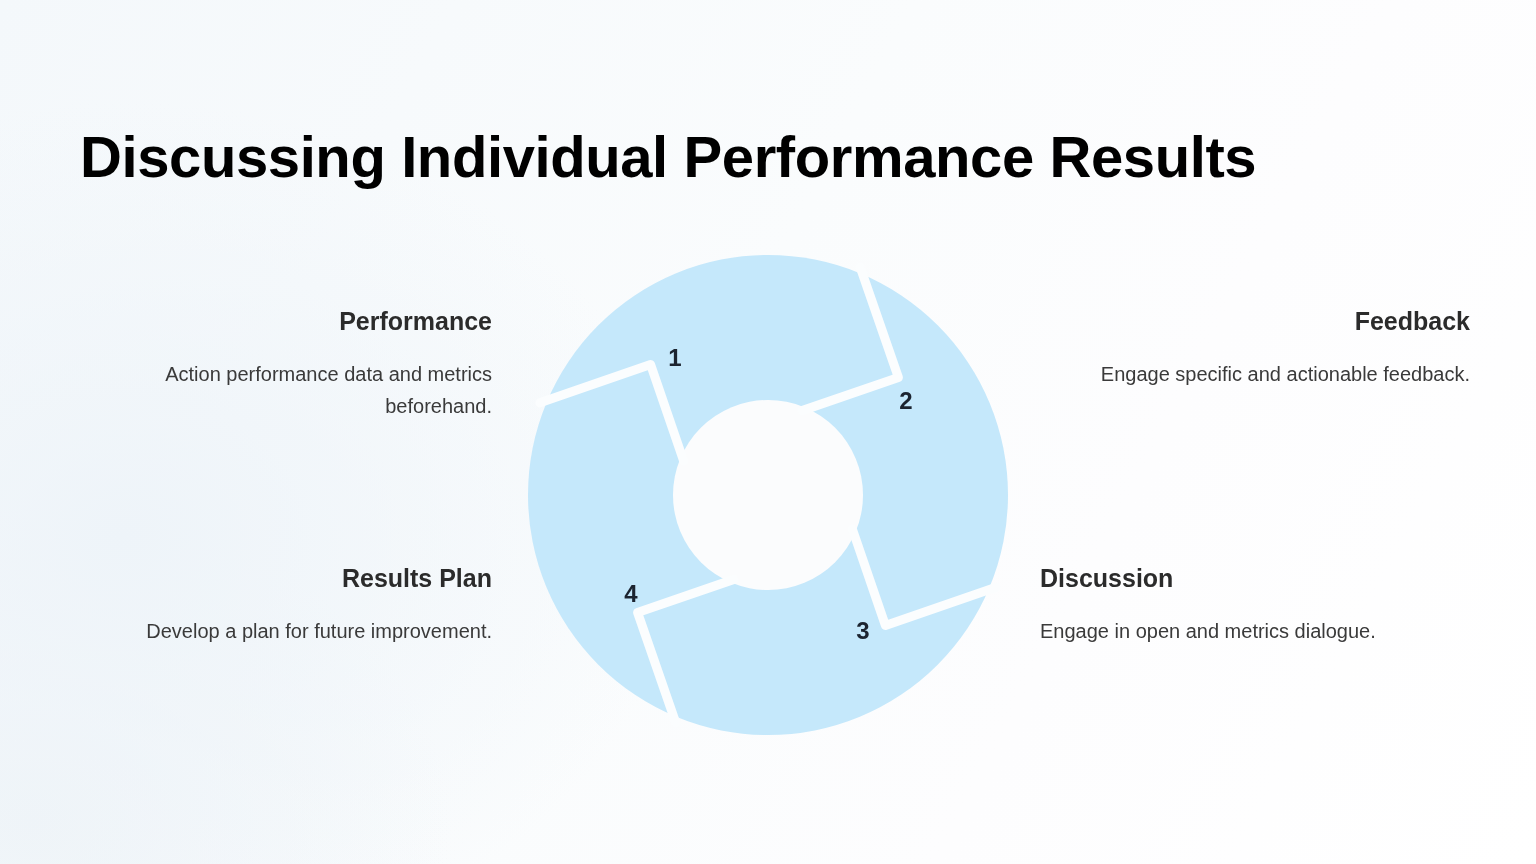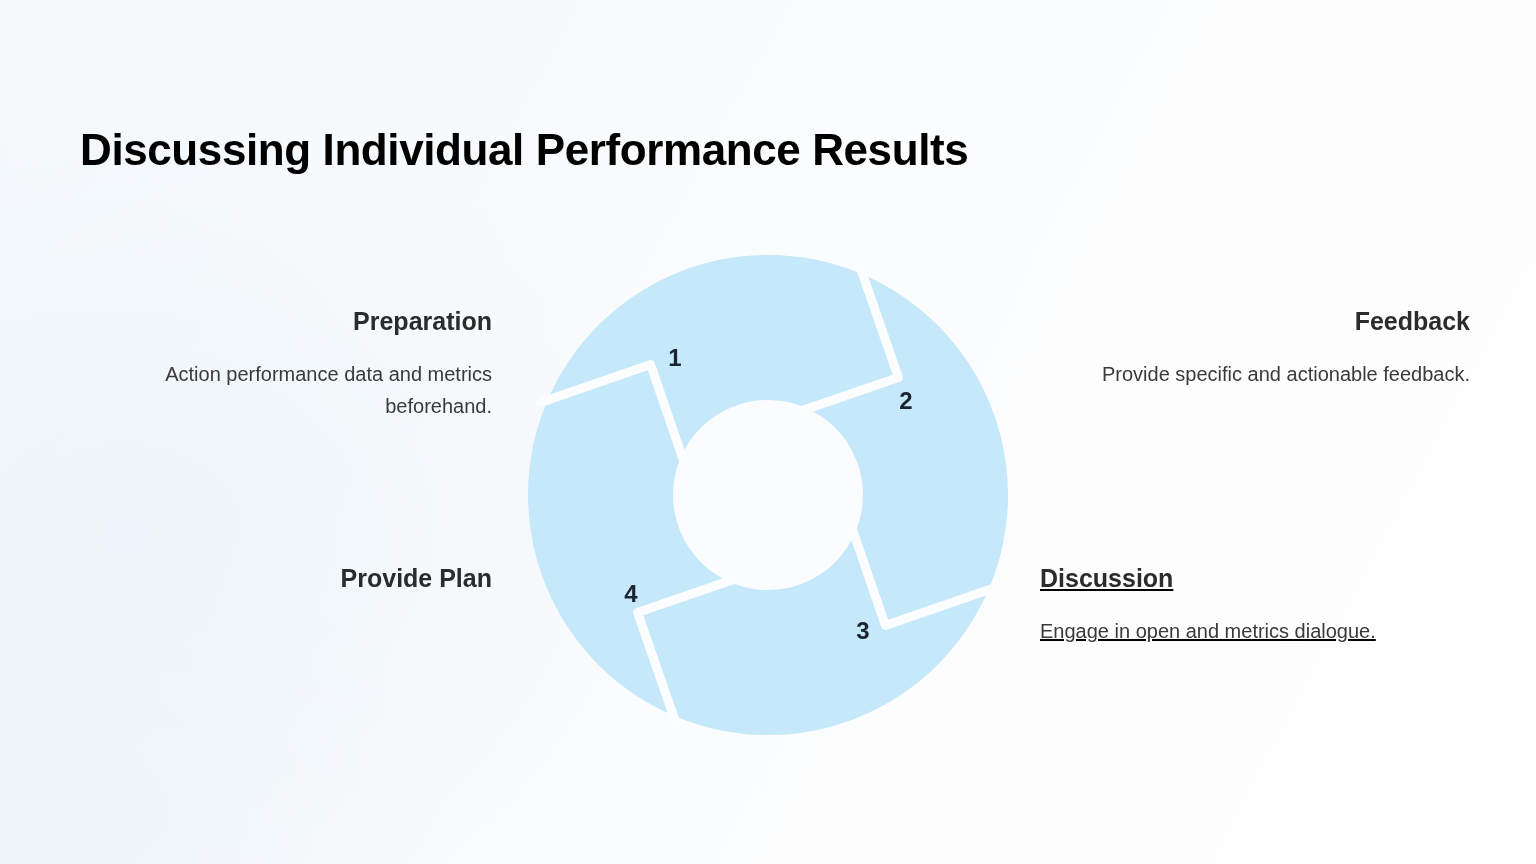--- a/index.html
+++ b/index.html
@@ -28,21 +28,21 @@
       radial-gradient(ellipse 700px 520px at 2% 95%, #eff4f8 0%, rgba(239,244,248,0) 60%),
       linear-gradient(118deg, #f4f8fb 0%, #fafcfd 46%, #fdfdfe 70%, #ffffff 100%);
   }
 
   
   #title {
     position: absolute;
     left: 80px;
     top: 126px;
     width: 1380px;
-    font-size: 44px;
+    font-size: 58px;
     font-weight: bold;
     color: #000000;
     letter-spacing: -0.4px;
     line-height: 1.08;
     white-space: nowrap;
   }
 
   
   .block { position: absolute; }
 
@@ -62,21 +62,21 @@
 
   .block.left  { width: 420px; text-align: right; }
   .block.right { width: 430px; text-align: left; }
 
   .block.left  .block-heading { margin-bottom: 22px; }
   .block.right .block-heading { margin-bottom: 22px; }
 
   #block-preparation { left: 72px;   top: 306px; }
   #block-actionplan  { left: 72px;   top: 563px; }
   #block-feedback    { left: 1040px; top: 306px; text-align: right; }
-  #block-discussion  { left: 1040px; top: 563px; text-decoration: underline; }
+  #block-discussion  { left: 1040px; top: 563px; }
 
   
   #donut-wrap {
     position: absolute;
     left: 518px;
     top: 245px;
     width: 500px;
     height: 500px;
   }
   #donut-svg { display: block; width: 500px; height: 500px; }
@@ -91,31 +91,32 @@
   }
 </style>
 </head>
 <body>
 
 <div id="slide">
 
   <h1 id="title">Discussing Individual Performance Results</h1>
 
   <div class="block left" id="block-preparation">
-    <div class="block-heading">Preparation</div>
+    <div class="block-heading">Performance</div>
     <div class="block-body">Action performance data and metrics beforehand.</div>
   </div>
 
   <div class="block left" id="block-actionplan">
-    <div class="block-heading">Provide Plan</div>
+    <div class="block-heading">Results Plan</div>
+    <div class="block-body">Develop a plan for future improvement.</div>
   </div>
 
   <div class="block right" id="block-feedback">
     <div class="block-heading">Feedback</div>
-    <div class="block-body">Provide specific and actionable feedback.</div>
+    <div class="block-body">Engage specific and actionable feedback.</div>
   </div>
 
   <div class="block right" id="block-discussion">
     <div class="block-heading">Discussion</div>
     <div class="block-body">Engage in open and metrics dialogue.</div>
   </div>
 
   <div id="donut-wrap">
     <svg id="donut-svg" viewBox="0 0 500 500" xmlns="http://www.w3.org/2000/svg">
       <defs>

